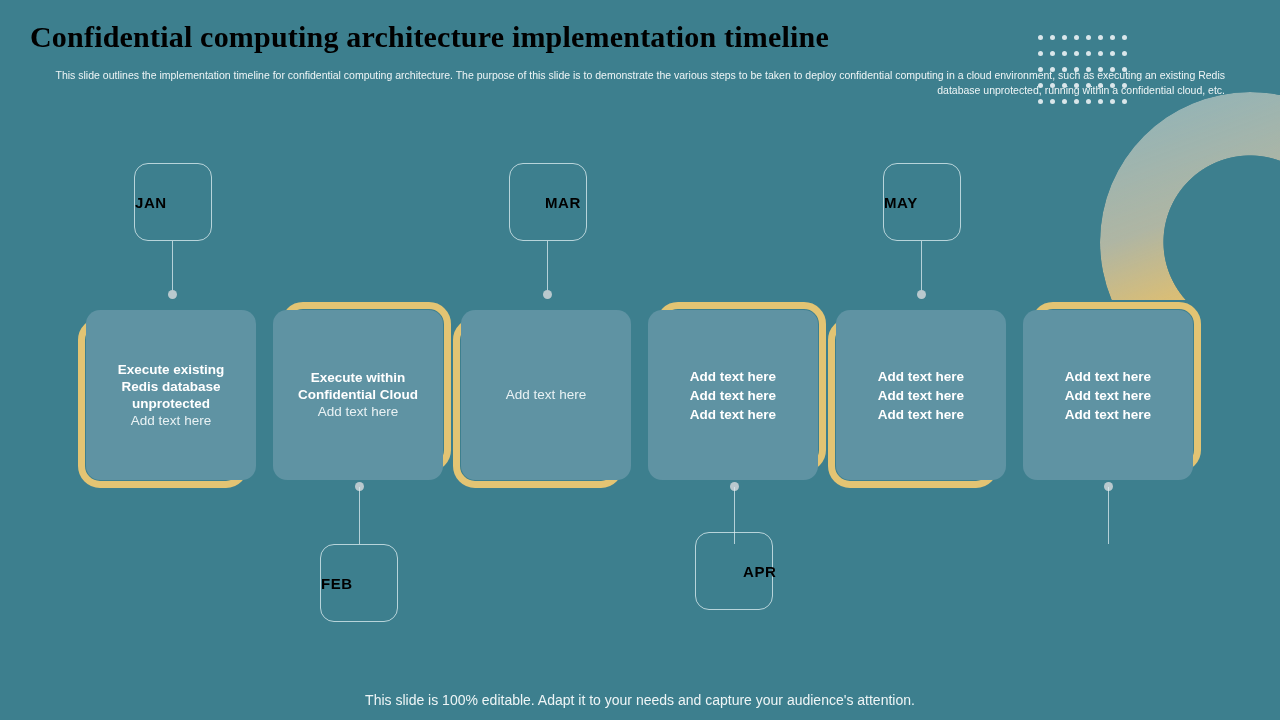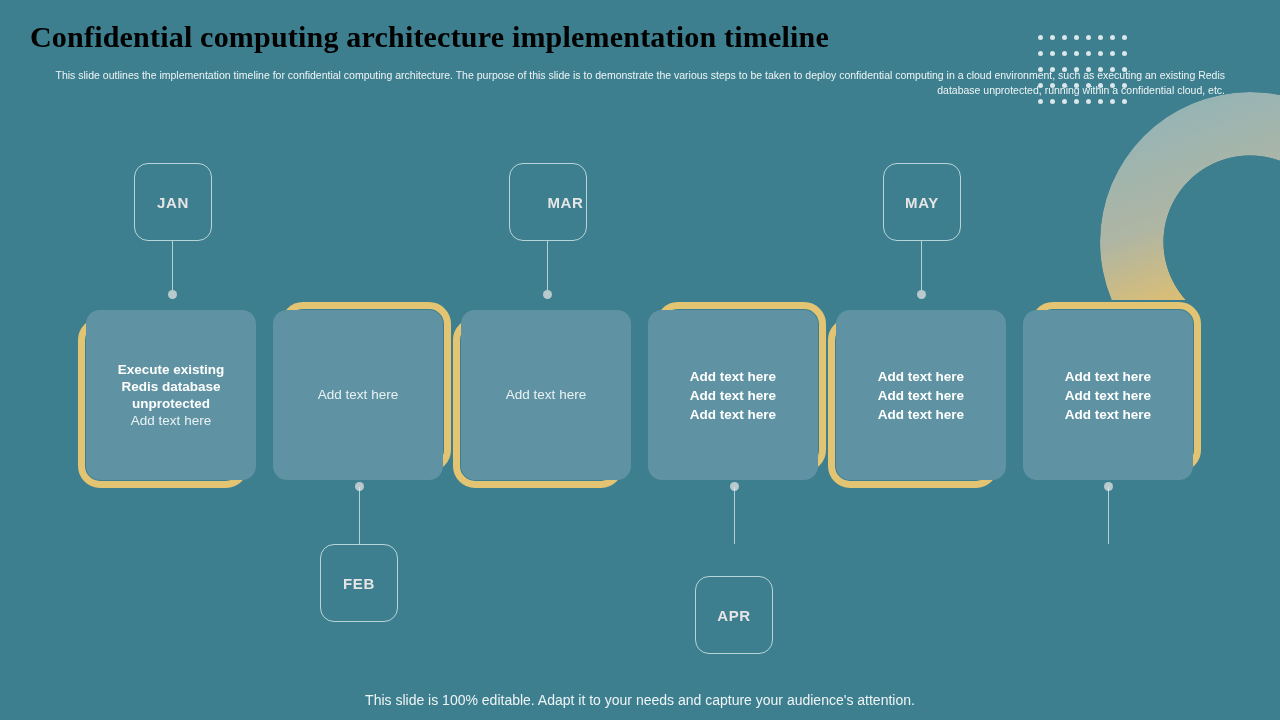--- a/index.html
+++ b/index.html
@@ -42,22 +42,22 @@
   }
 
   
   .timeline { position:absolute; left:0; top:0; width:1280px; height:720px; }
 
   .month {
     position:absolute;
     width:78px; height:78px;
     border:1px solid rgba(226,240,243,.75);
     border-radius:14px;
-    display:flex; align-items:center; justify-content:center;
-    font-size:15px; font-weight:700; color:#e5e5e5; letter-spacing:.6px;
+    display:flex; align-items:center; 
+    font-size:15px; font-weight:700; color:#000000; letter-spacing:.6px;
   }
 
   .stem { position:absolute; width:1px; background:rgba(222,236,240,.75); }
   .stem-dot { position:absolute; width:9px; height:9px; border-radius:50%; background:#b9c9ce; }
 
   .cardwrap { position:absolute; width:170px; height:170px; }
   .goldframe {
     position:absolute; width:170px; height:170px;
     border:7px solid #e3c473; border-radius:22px;
   }
@@ -161,35 +161,36 @@
 
   <div class="stem-dot" style="left:730px; top:482px;"></div>
   <div class="stem" style="left:734px; top:487px; height:57px;"></div>
 
   <div class="stem-dot" style="left:1104px; top:482px;"></div>
   <div class="stem" style="left:1108px; top:487px; height:57px;"></div>
 
   <div class="month" style="left:320px; top:544px;">
     <span>FEB</span>
   </div>
-  <div class="month" style="left:695px; top:576px;">
+  <div class="month" style="left:695px; top:532px;padding-left:47px;">
     <span>APR</span>
   </div>
 
   <div class="cardwrap off-dl" style="left:86px; top:310px;">
     <div class="goldframe"></div>
     <div class="card">
       <div class="hd">Execute existing Redis database unprotected</div>
       <div class="sub">Add text here</div>
     </div>
   </div>
 
   <div class="cardwrap off-ur" style="left:273px; top:310px;">
     <div class="goldframe"></div>
     <div class="card">
+      <div class="hd">Execute within Confidential Cloud</div>
       <div class="sub">Add text here</div>
     </div>
   </div>
 
   <div class="cardwrap off-dl" style="left:461px; top:310px;">
     <div class="goldframe"></div>
     <div class="card">
       <div class="sub">Add text here</div>
     </div>
   </div>

